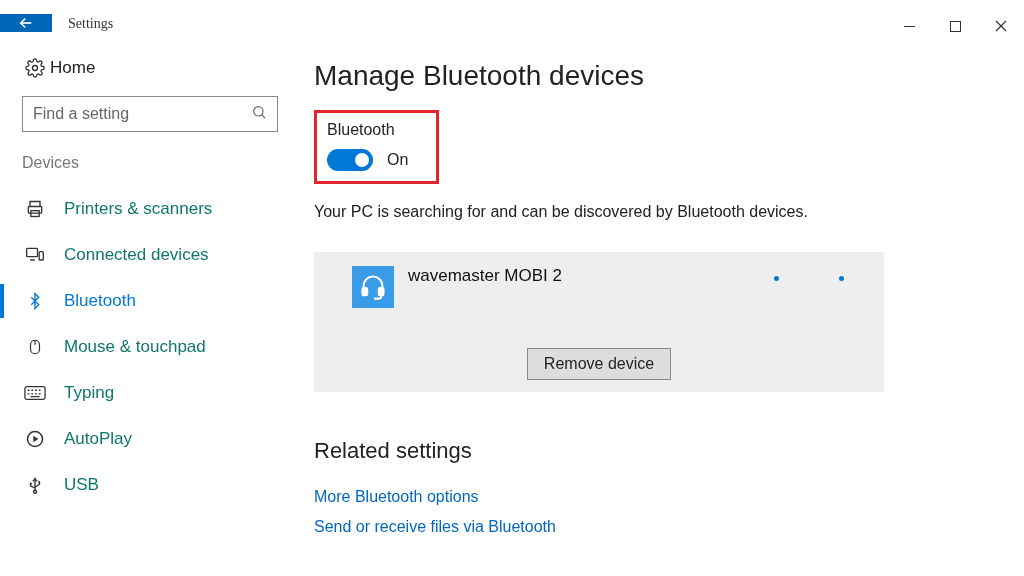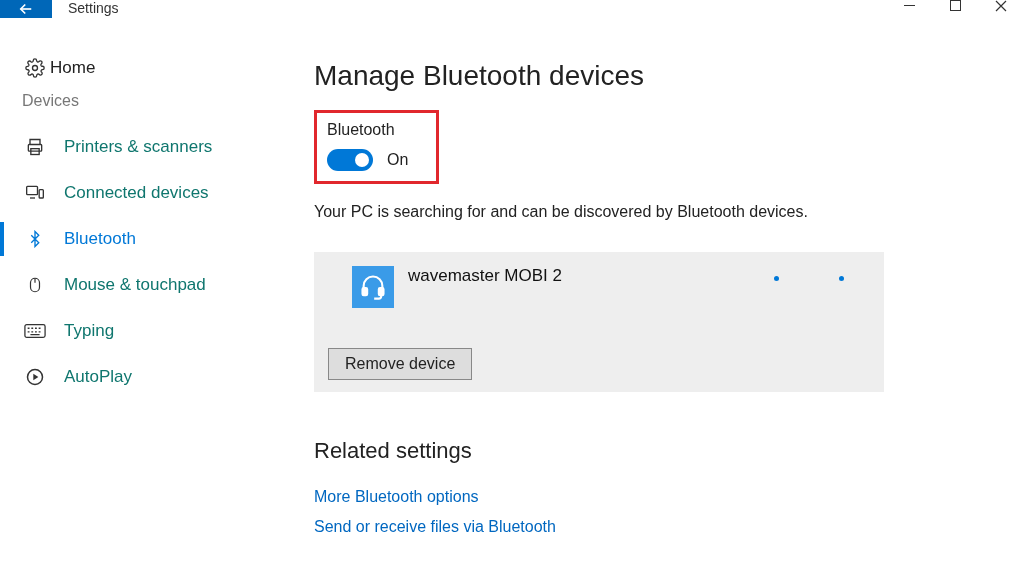--- a/index.html
+++ b/index.html
@@ -6,23 +6,24 @@
   body {
     font-family: "Segoe UI", Arial, sans-serif;
     width: 1024px;
     height: 576px;
     overflow: hidden;
     background: #fff;
     color: #222;
   }
   .titlebar {
     display: flex;
-    align-items: flex-start;
+    align-items: flex-end;
     height: 32px;
     background: #fff;
+    font-family: Liberation Serif, serif;
   }
   .titlebar .back {
     width: 52px;
     background: #0067b8;
     display: flex;
     align-items: center;
     justify-content: center;
     color: #fff;
   }
   .titlebar .title {
@@ -173,21 +174,21 @@
     gap: 14px;
     margin-bottom: 40px;
     padding-left: 24px;
   }
   .device-icon {
     width: 42px; height: 42px; background: #3a9be8;
     display: flex; align-items: center; justify-content: center;
   }
   .device-name { font-size: 17px; color: #111; }
   .device-status { font-size: 15px; color: #777; margin-top: 2px; }
-  .device-actions { display: flex; justify-content: flex-start; }
+  .device-actions { display: flex; justify-content: center; }
   .remove-btn {
     border: 1px solid #888;
     background: #ddd;
     font-size: 16px;
     padding: 6px 16px;
     color: #222;
   }
   .related h2 {
     font-size: 22px;
     font-weight: 400;
@@ -234,20 +235,29 @@
     <div class="home-row">
       <span class="nav-icon">
         <svg width="20" height="20" viewBox="0 0 24 24" fill="none" stroke="currentColor" stroke-width="1.6">
             <circle cx="12" cy="12" r="3"></circle>
             <path d="M19.4 15a1.7 1.7 0 0 0 .3 1.8l.1.1a2 2 0 1 1-2.8 2.8l-.1-.1a1.7 1.7 0 0 0-1.8-.3 1.7 1.7 0 0 0-1 1.5V21a2 2 0 1 1-4 0v-.1a1.7 1.7 0 0 0-1-1.5 1.7 1.7 0 0 0-1.8.3l-.1.1a2 2 0 1 1-2.8-2.8l.1-.1a1.7 1.7 0 0 0 .3-1.8 1.7 1.7 0 0 0-1.5-1H3a2 2 0 1 1 0-4h.1a1.7 1.7 0 0 0 1.5-1 1.7 1.7 0 0 0-.3-1.8l-.1-.1a2 2 0 1 1 2.8-2.8l.1.1a1.7 1.7 0 0 0 1.8.3h0a1.7 1.7 0 0 0 1-1.5V3a2 2 0 1 1 4 0v.1a1.7 1.7 0 0 0 1 1.5h0a1.7 1.7 0 0 0 1.8-.3l.1-.1a2 2 0 1 1 2.8 2.8l-.1.1a1.7 1.7 0 0 0-.3 1.8v0a1.7 1.7 0 0 0 1.5 1H21a2 2 0 1 1 0 4h-.1a1.7 1.7 0 0 0-1.5 1z"></path>
           </svg>
       </span>
       <span>Home</span>
     </div>
 
+    <div class="search-box">
+      <span>Find a setting</span>
+      <span>
+        <svg width="16" height="16" viewBox="0 0 24 24" fill="none" stroke="#666" stroke-width="1.8">
+            <circle cx="11" cy="11" r="7"></circle>
+            <path d="M21 21l-5-5"></path>
+          </svg>
+      </span>
+    </div>
 
     <div class="section-label">Devices</div>
 
     <div class="nav-item">
       <span class="nav-icon">
         <svg width="20" height="20" viewBox="0 0 24 24" fill="none" stroke="currentColor" stroke-width="1.6">
             <path d="M6 9V3h12v6"></path>
             <rect x="4" y="9" width="16" height="8" rx="1"></rect>
             <rect x="7" y="14" width="10" height="7"></rect>
           </svg>
@@ -298,20 +308,31 @@
     <div class="nav-item">
       <span class="nav-icon">
         <svg width="20" height="20" viewBox="0 0 24 24" fill="none" stroke="currentColor" stroke-width="1.8">
             <circle cx="12" cy="12" r="9"></circle>
             <path d="M10 8l6 4-6 4V8z" fill="currentColor" stroke="none"></path>
           </svg>
       </span>
       <span>AutoPlay</span>
     </div>
 
+    <div class="nav-item">
+      <span class="nav-icon">
+        <svg width="18" height="20" viewBox="0 0 24 24" fill="none" stroke="currentColor" stroke-width="1.8">
+            <path d="M12 2v18"></path>
+            <circle cx="12" cy="21" r="2"></circle>
+            <path d="M12 4l-3 3M12 4l3 3"></path>
+            <path d="M8 10h-2v3l6 3M16 8h2v3l-6 4"></path>
+          </svg>
+      </span>
+      <span>USB</span>
+    </div>
   </div>
 
   <div class="main">
     <h1>Manage Bluetooth devices</h1>
 
     <div class="bluetooth-toggle-box">
       <div class="bt-label">Bluetooth</div>
       <div class="toggle-row">
         <div class="toggle"></div>
         <div class="toggle-text">On</div>

